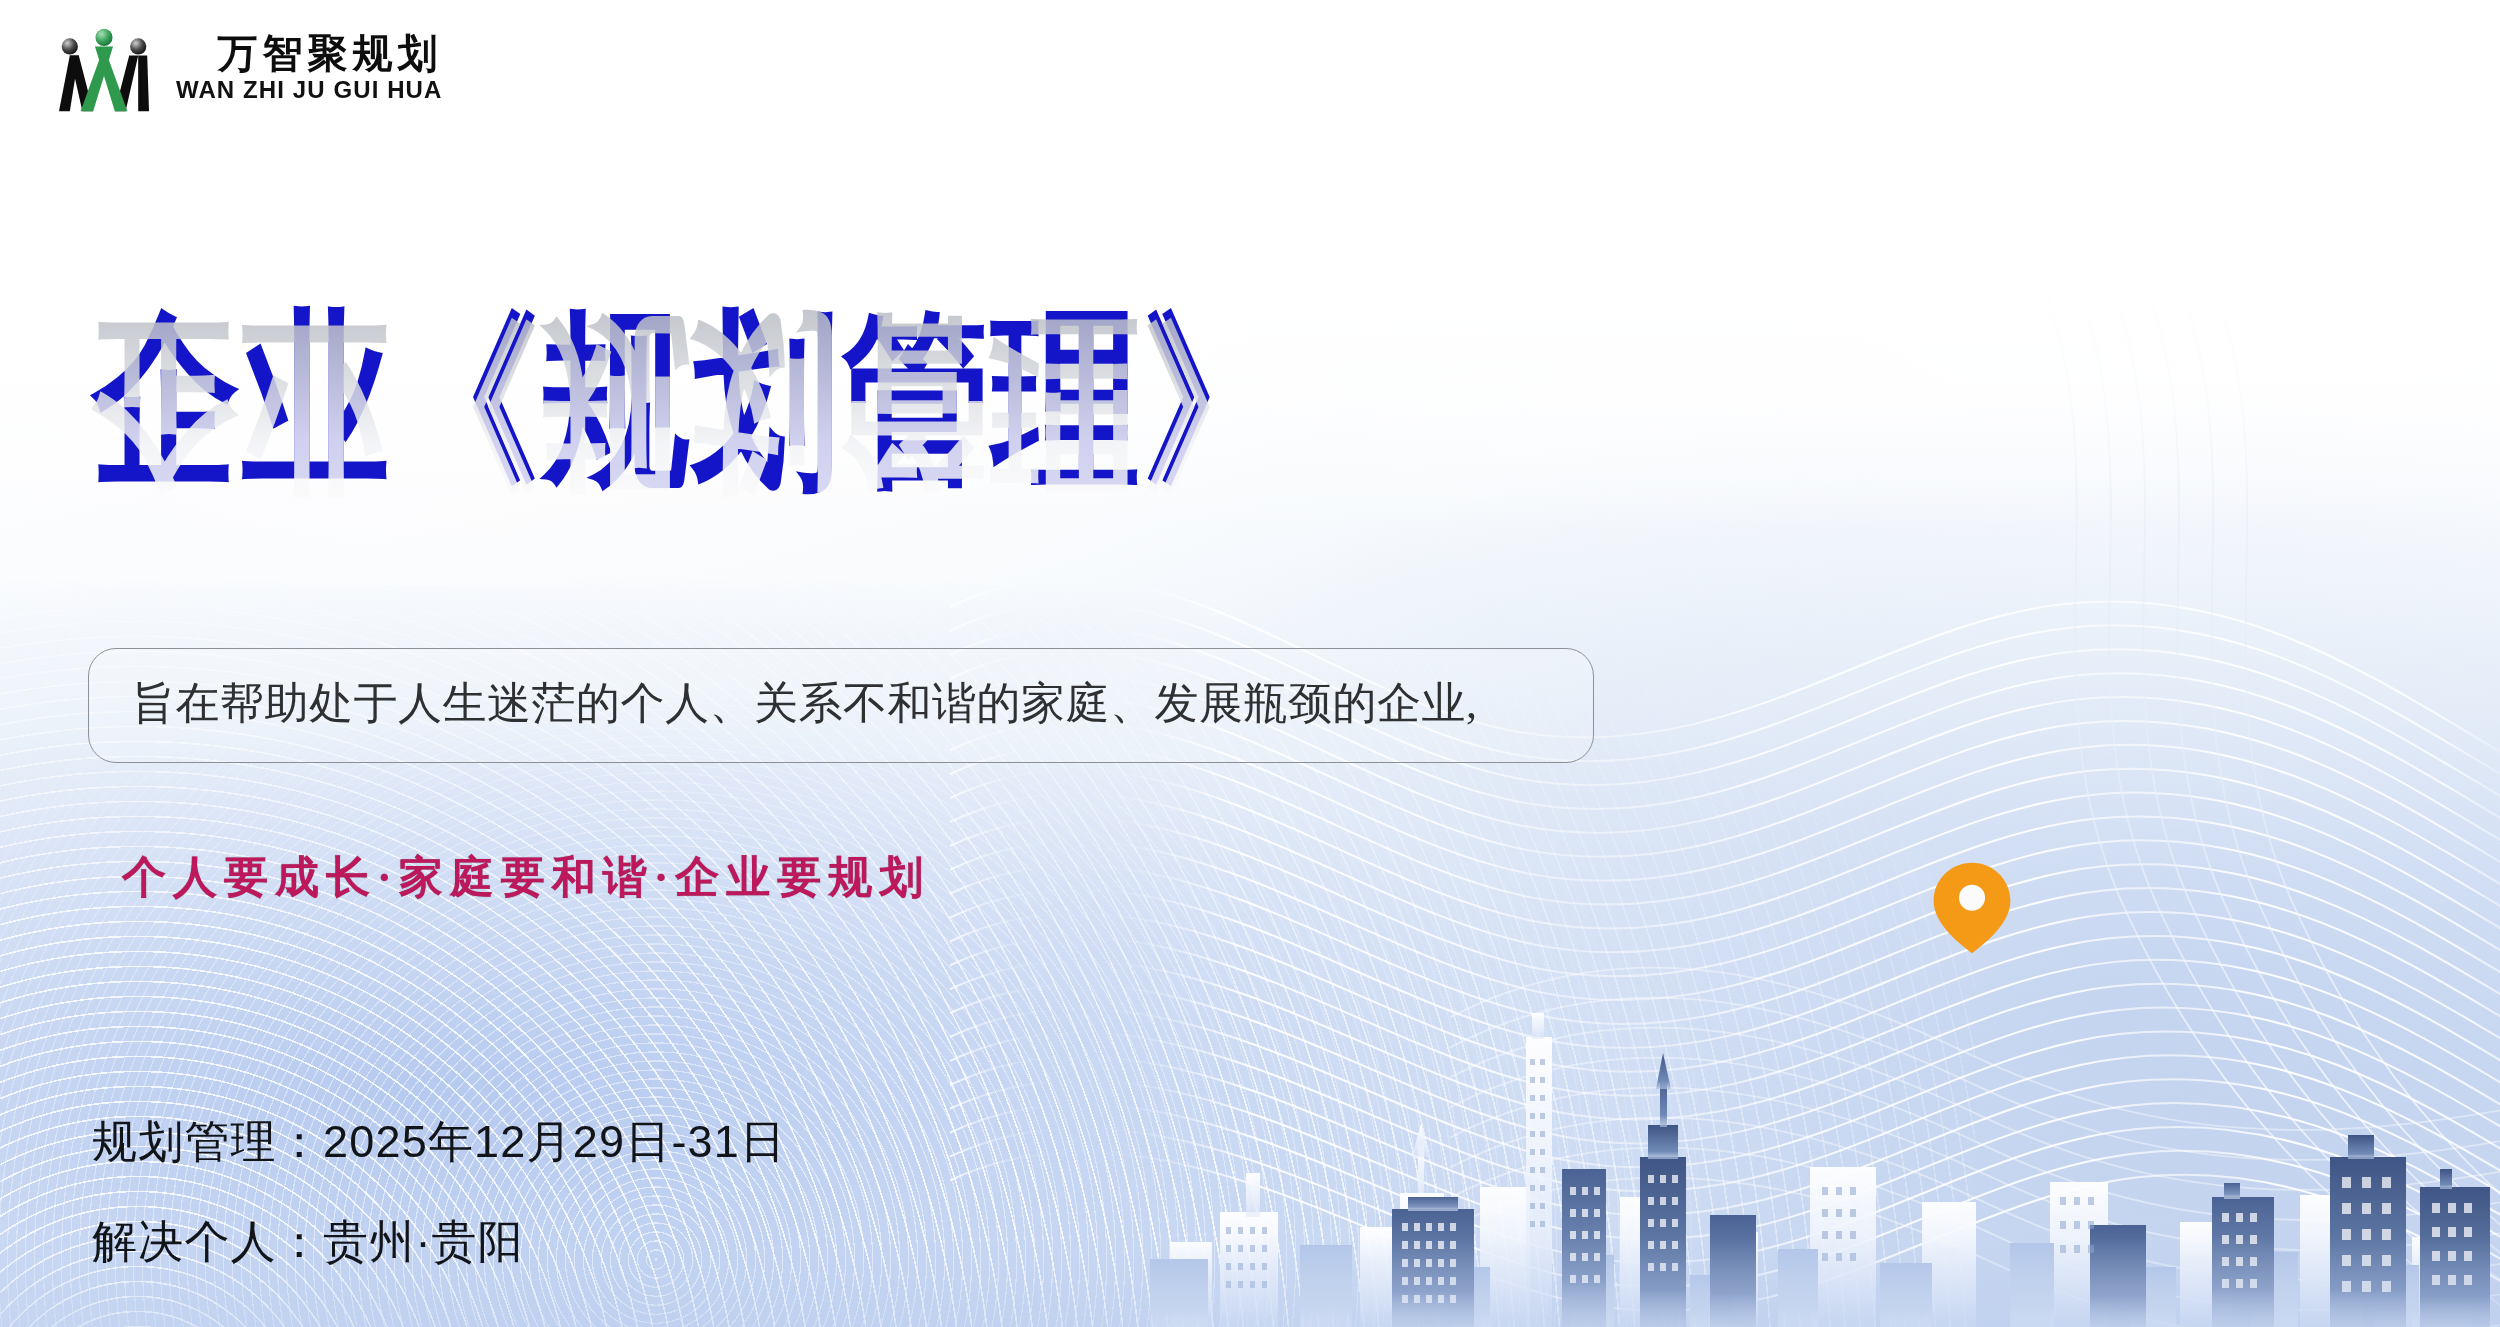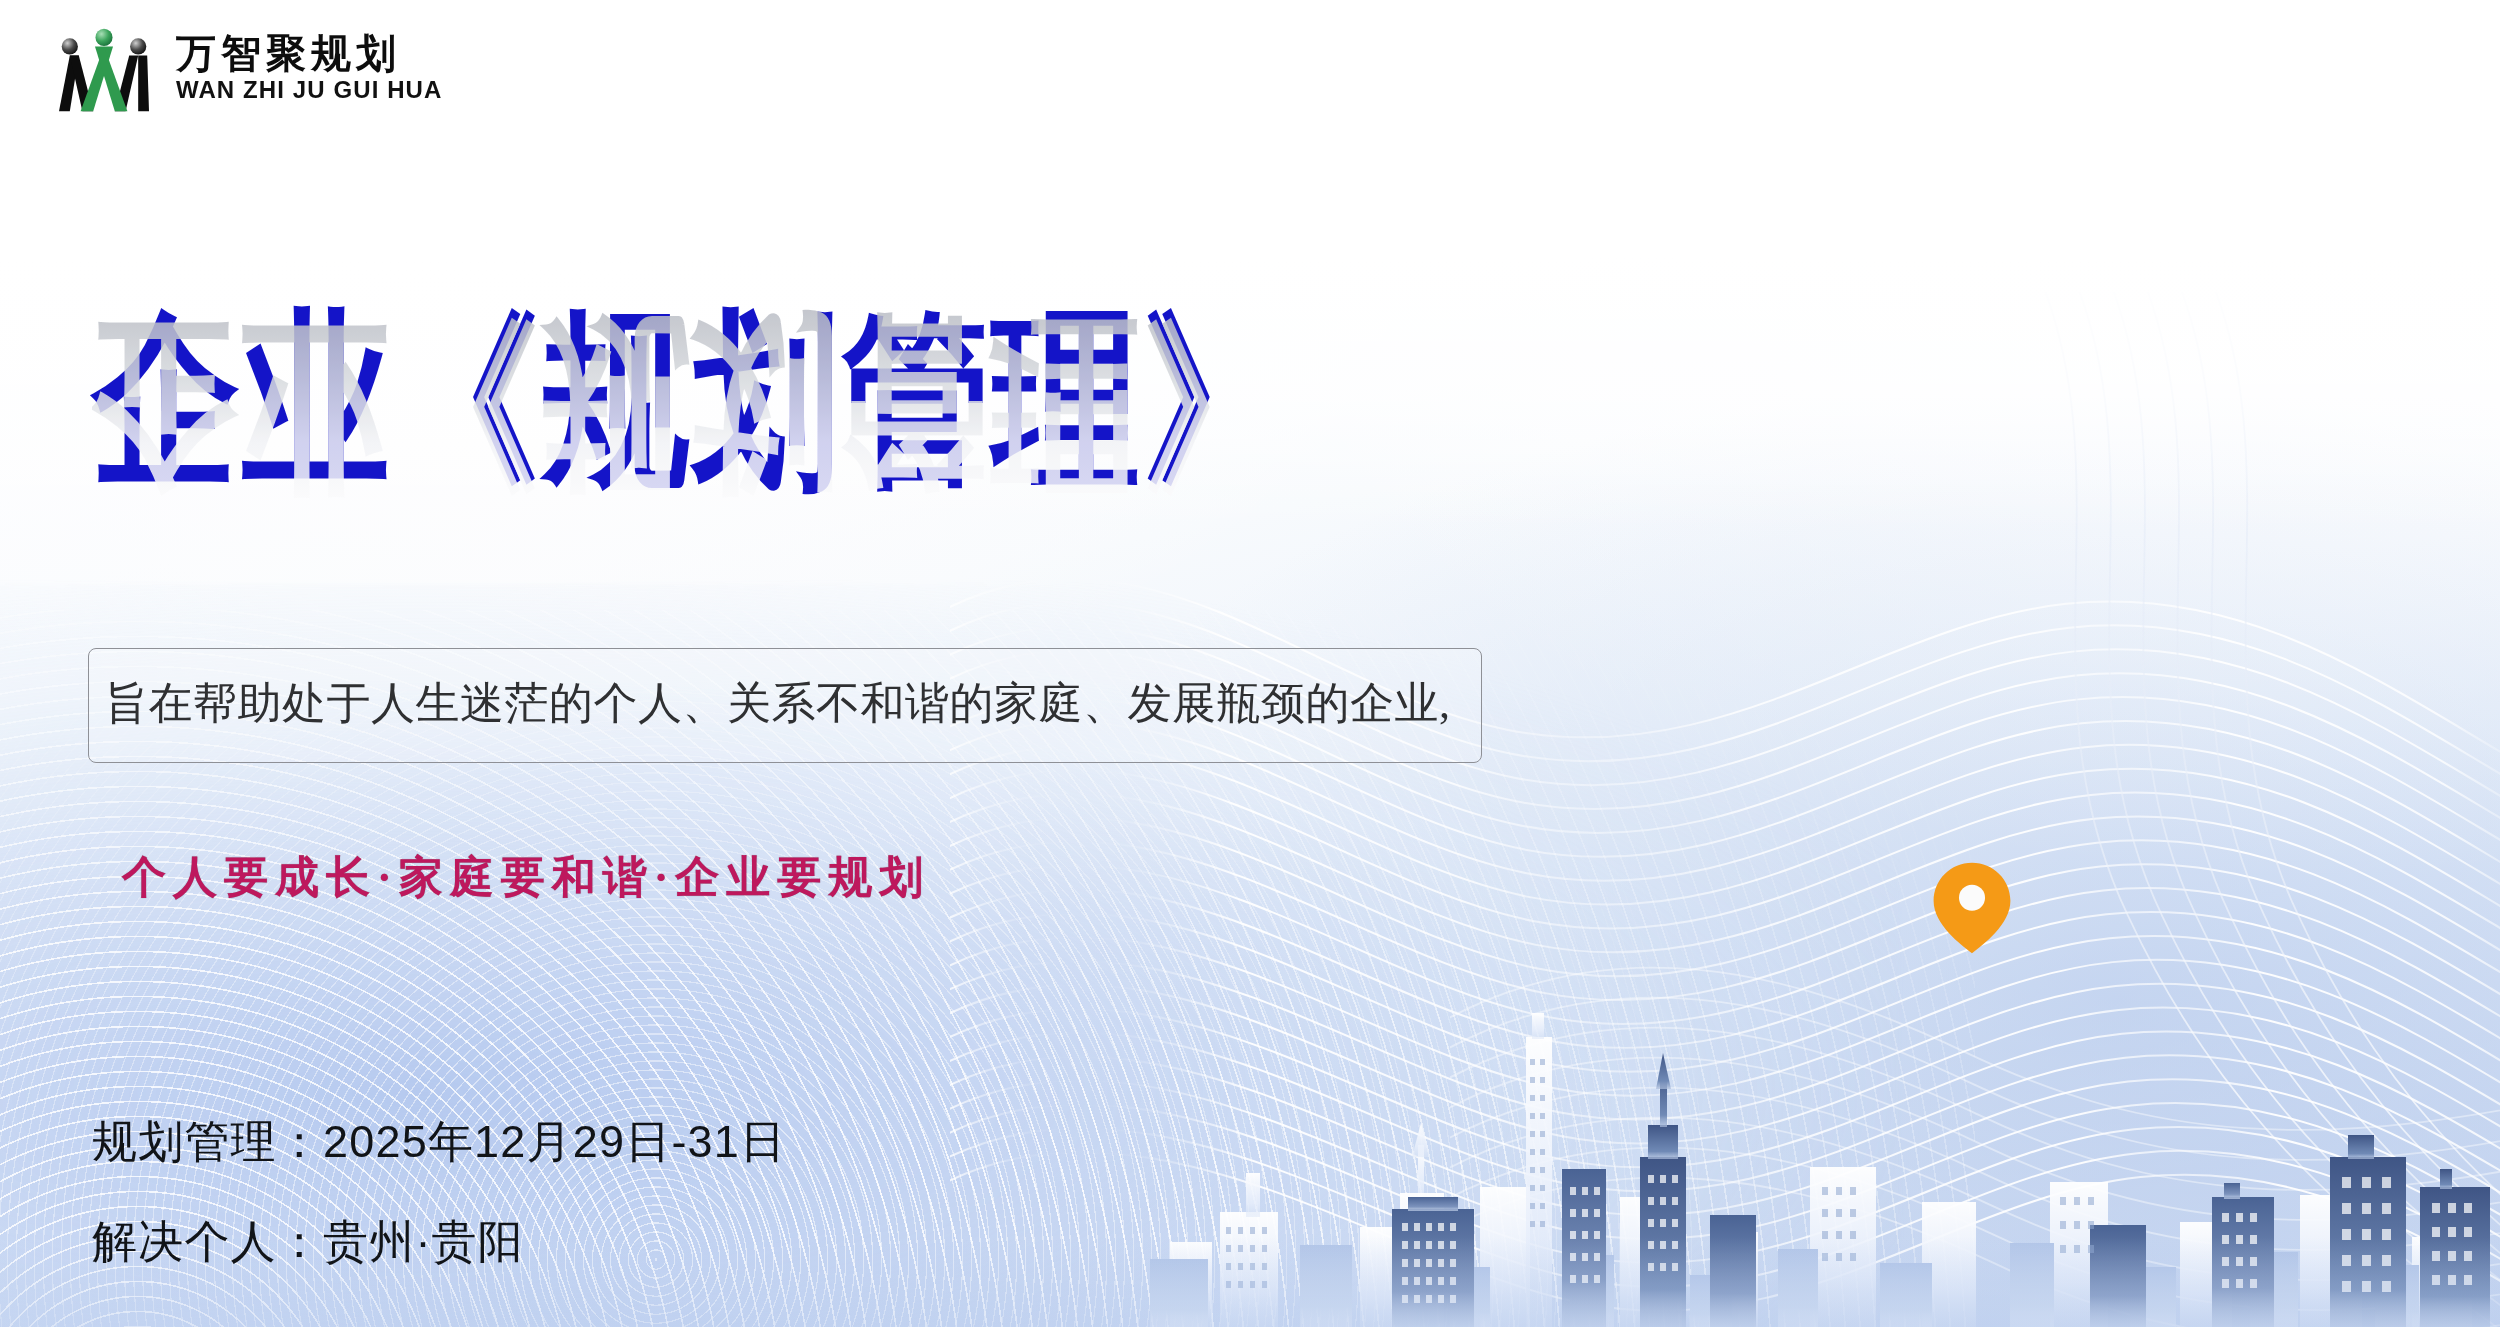--- a/index.html
+++ b/index.html
@@ -69,21 +69,21 @@
   .skyline svg{ width:100%; height:100%; display:block; }
 
   .bg-vignette-bottom{
     position:absolute; left:0; right:0; bottom:0; height:90px;
     background:linear-gradient(180deg,rgba(190,208,238,0) 0%,rgba(186,205,238,.45) 100%);
   }
 
   
   .logo{
     position:absolute; left:50px; top:22px;
-    display:flex; align-items:center; gap:18px; z-index:40;
+    display:flex; align-items:center; gap:18px; z-index:40;text-align:right;
   }
   .logo-mark{ width:108px; height:92px; }
   .logo-mark svg{ width:100%; height:100%; display:block; }
   .logo-text{ display:flex; flex-direction:column; gap:4px; }
   .logo-cn{
     font-family:"Liberation Serif","DejaVu Serif",serif;
     font-size:40px; font-weight:700; color:#0d0d0d;
     letter-spacing:5px; line-height:1;
   }
   .logo-en{
@@ -108,23 +108,23 @@
     position:absolute; left:0; top:196px;
     background:linear-gradient(0deg,#b9bcc4 0%, #d7dade 38%, #f2f3f6 70%, #fbfbfc 100%);
     -webkit-background-clip:text; background-clip:text;
     color:transparent;
     opacity:.85;
     pointer-events:none;
   }
 
   
   .desc-box{
-    position:absolute; left:88px; top:648px; width:1394px;
-    border:1.6px solid #8e9096; border-radius:8px;
-    padding:22px 26px 24px 15px;
+    position:absolute; left:88px; top:648px; width:1506px;
+    border:1.6px solid #8e9096; border-radius:28px;
+    padding:22px 26px 24px 42px;
     background:rgba(255,255,255,.18);
     z-index:30;
   }
   .desc-line{
     font-family:"Liberation Serif","DejaVu Serif",serif;
     font-size:44px; font-weight:400; color:#2f3032;
     line-height:1.52; letter-spacing:.5px; white-space:nowrap;
   }
 
   

